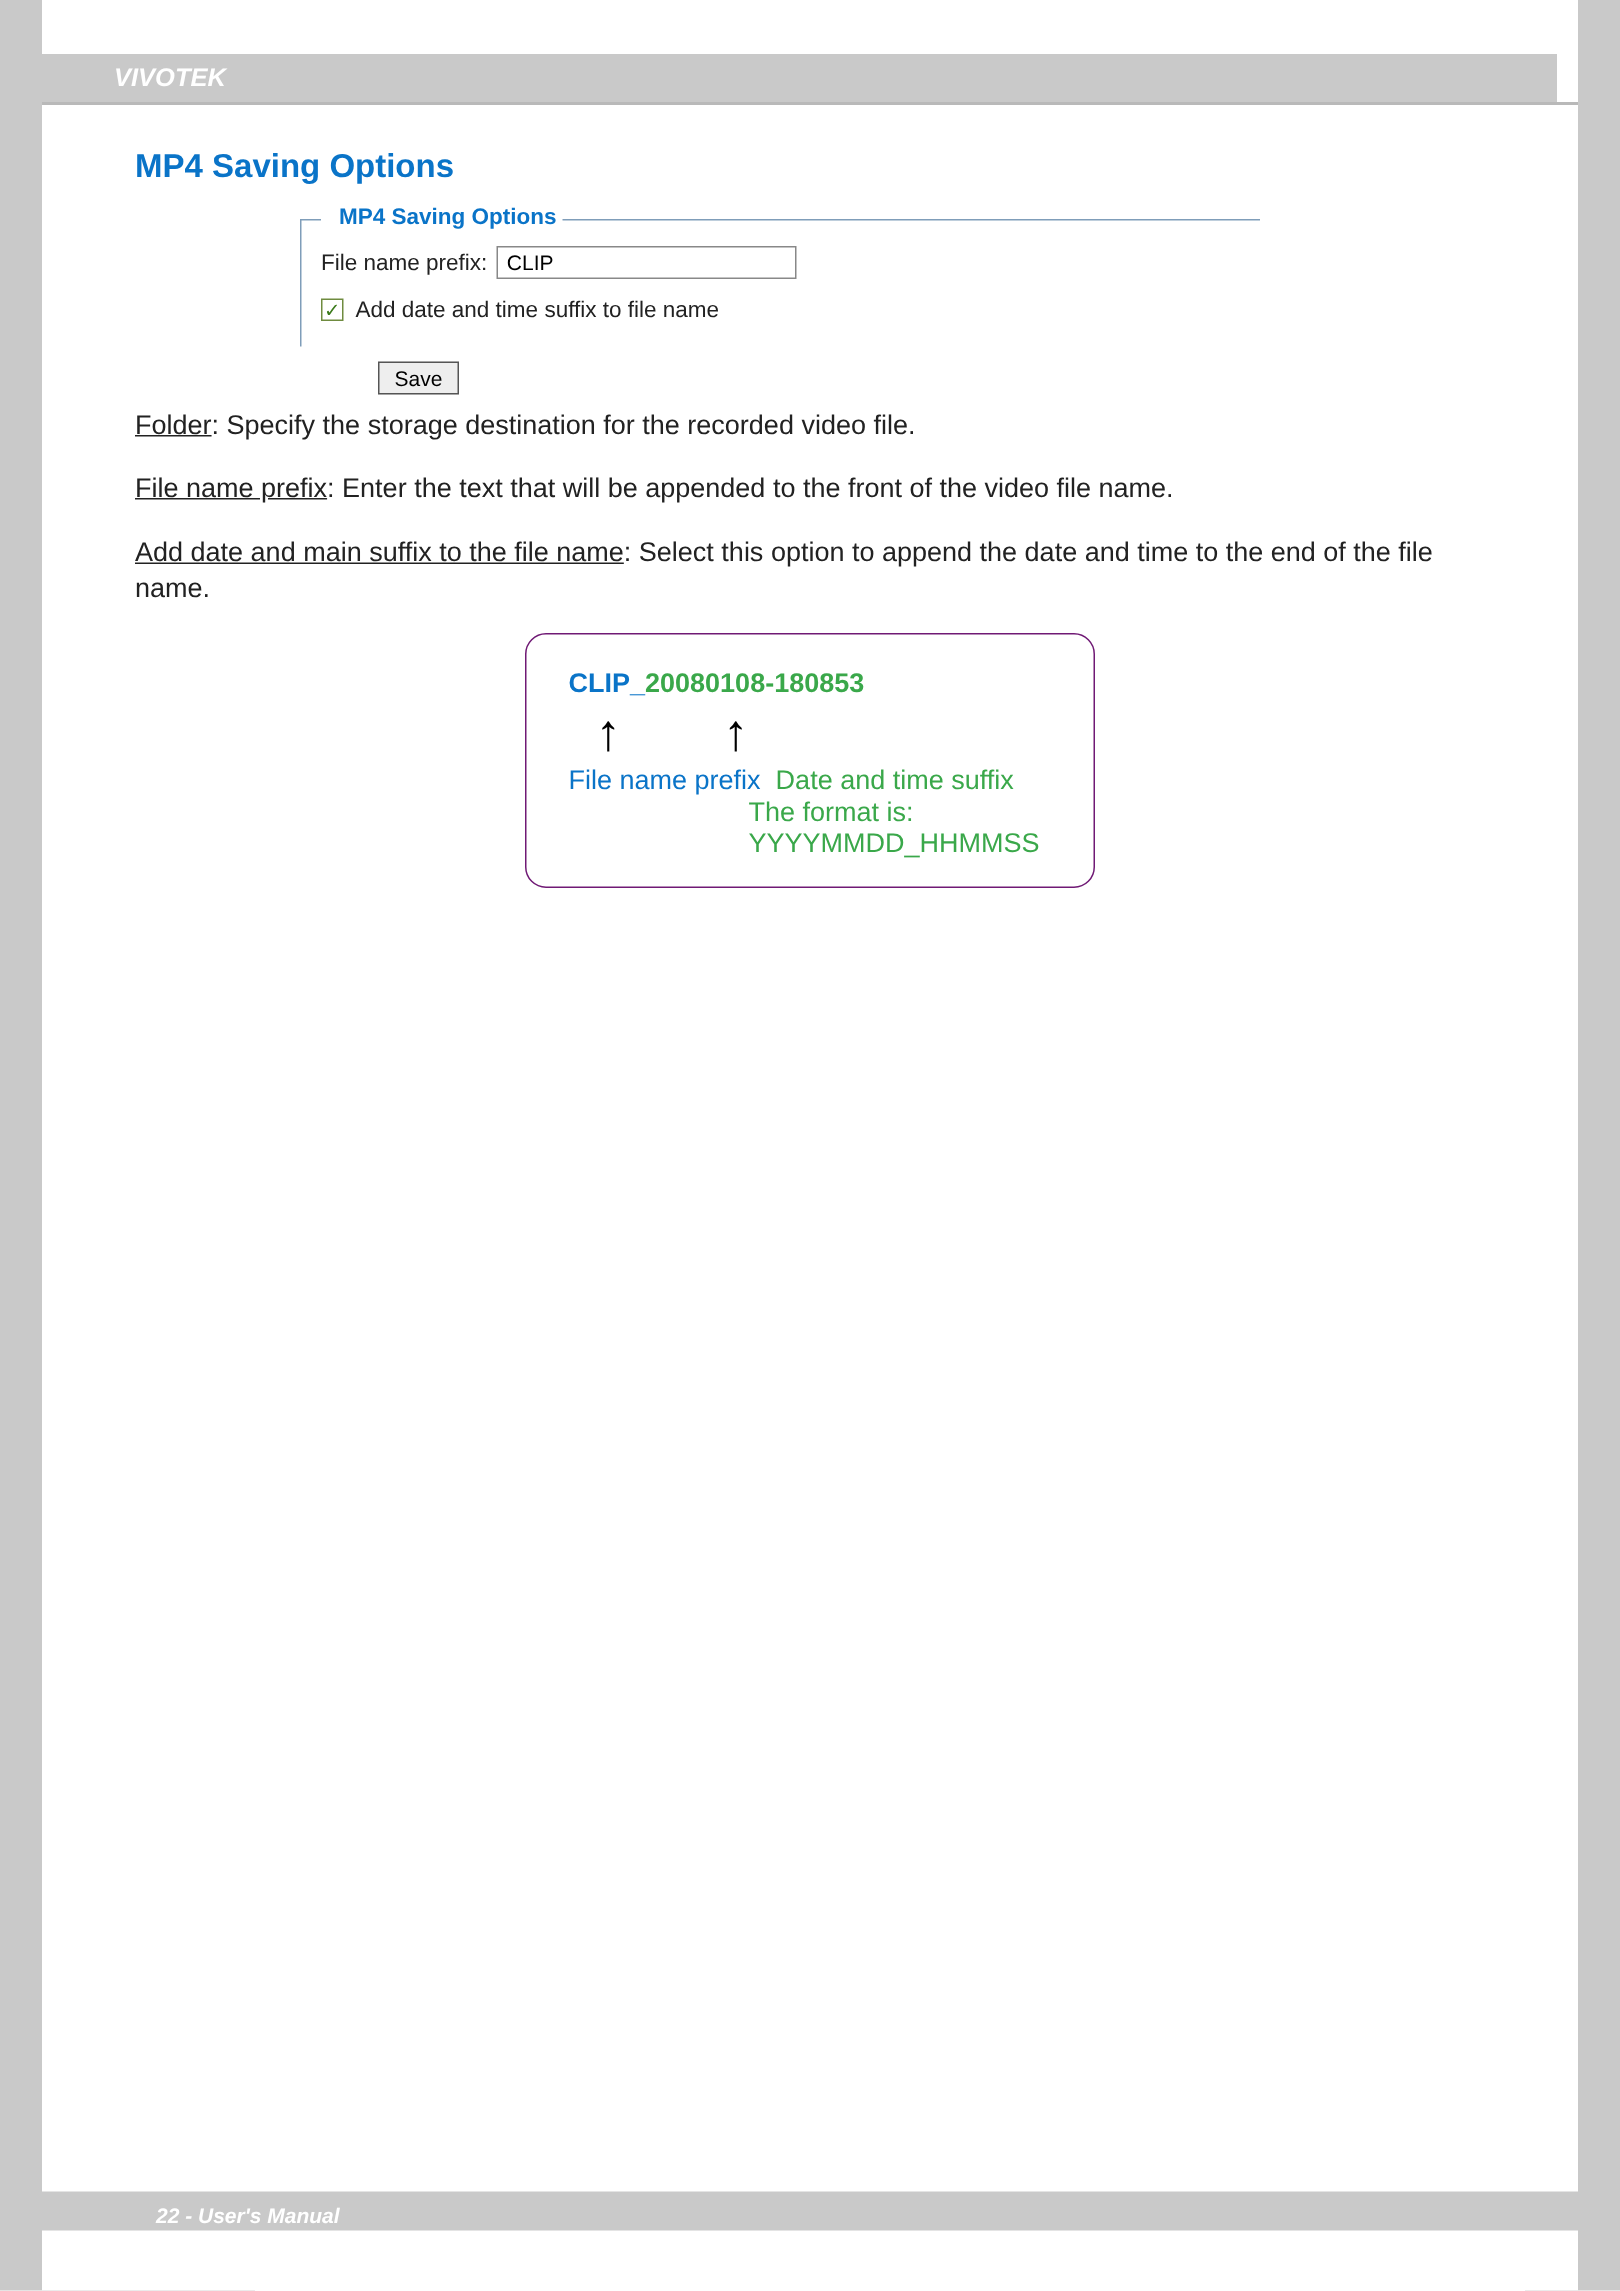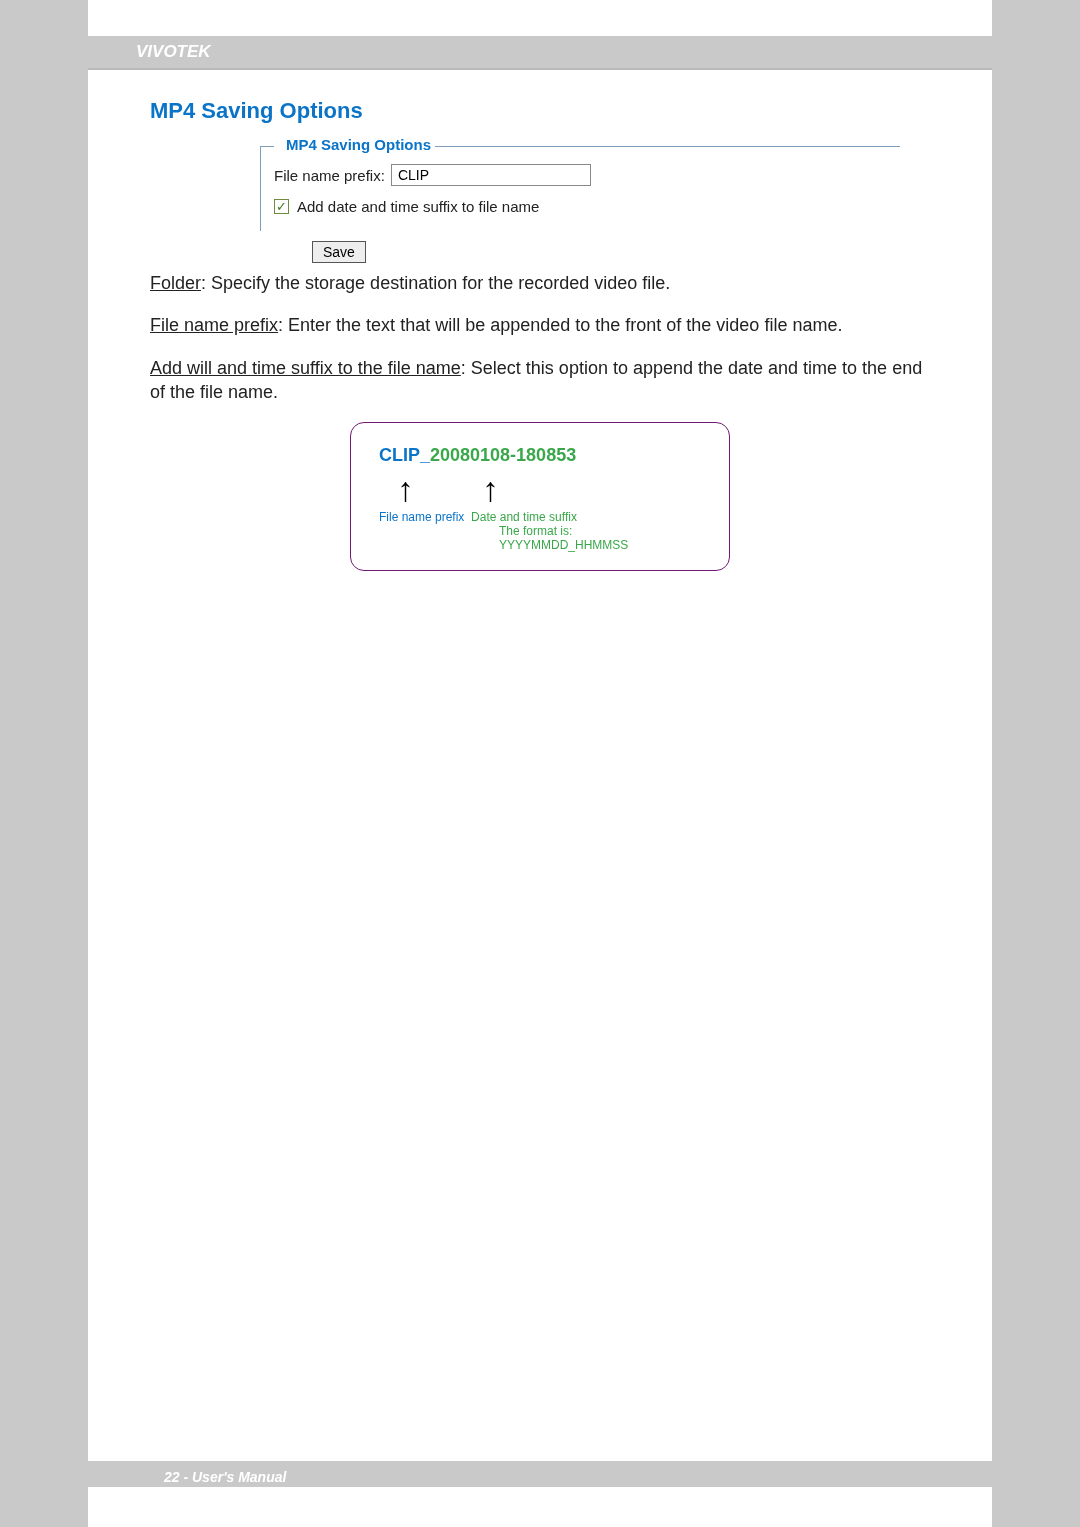--- a/index.html
+++ b/index.html
@@ -5,21 +5,21 @@
   * { box-sizing: border-box; margin: 0; padding: 0; }
   body {
     background: #c9c9c9;
     font-family: Arial, Helvetica, sans-serif;
     width: 1080px;
     height: 1527px;
     position: relative;
   }
   .page {
     background: #ffffff;
-    width: 904px;
+    width: 1024px;
     margin: 0 auto;
     min-height: 1527px;
     padding: 36px 0 0 0;
     position: relative;
   }
   .brand {
     color: #ffffff;
     background: #c9c9c9;
     font-style: italic;
     font-weight: bold;
@@ -168,21 +168,21 @@
     gap: 68px;
     padding-left: 18px;
     margin: 6px 0 4px 0;
   }
   .arrow-up {
     font-size: 34px;
     line-height: 1;
     font-weight: bold;
   }
   .diag-labels {
-    font-size: 12px;
+    font-size: 18px;
   }
   .lbl-prefix { color: #0a74c8; }
   .lbl-suffix { color: #3aa84a; }
   .lbl-format { color: #3aa84a; display:block; padding-left: 120px; }
   .footer {
     position: absolute;
     bottom: 40px;
     left: 0;
     width: 100%;
     background: #c9c9c9;
@@ -225,21 +225,21 @@
     </div>
 
     <div class="body-text">
       <p>
         <span class="u">Folder</span><span>: Specify the storage destination for the recorded video file.</span>
       </p>
       <p>
         <span class="u">File name prefix</span><span>: Enter the text that will be appended to the front of the video file name.</span>
       </p>
       <p>
-        <span class="u">Add will and time suffix to the file name</span><span>: Select this option to append the date and time to the end of the file name.</span>
+        <span class="u">Add date and main suffix to the file name</span><span>: Select this option to append the date and time to the end of the file name.</span>
       </p>
     </div>
 
     <div class="diagram">
       <div class="diagram-title">
         <span class="diag-prefix">CLIP_</span><span class="diag-suffix">20080108-180853</span>
       </div>
       <div class="arrows-row">
         <span class="arrow-up">↑</span>
         <span class="arrow-up">↑</span>

